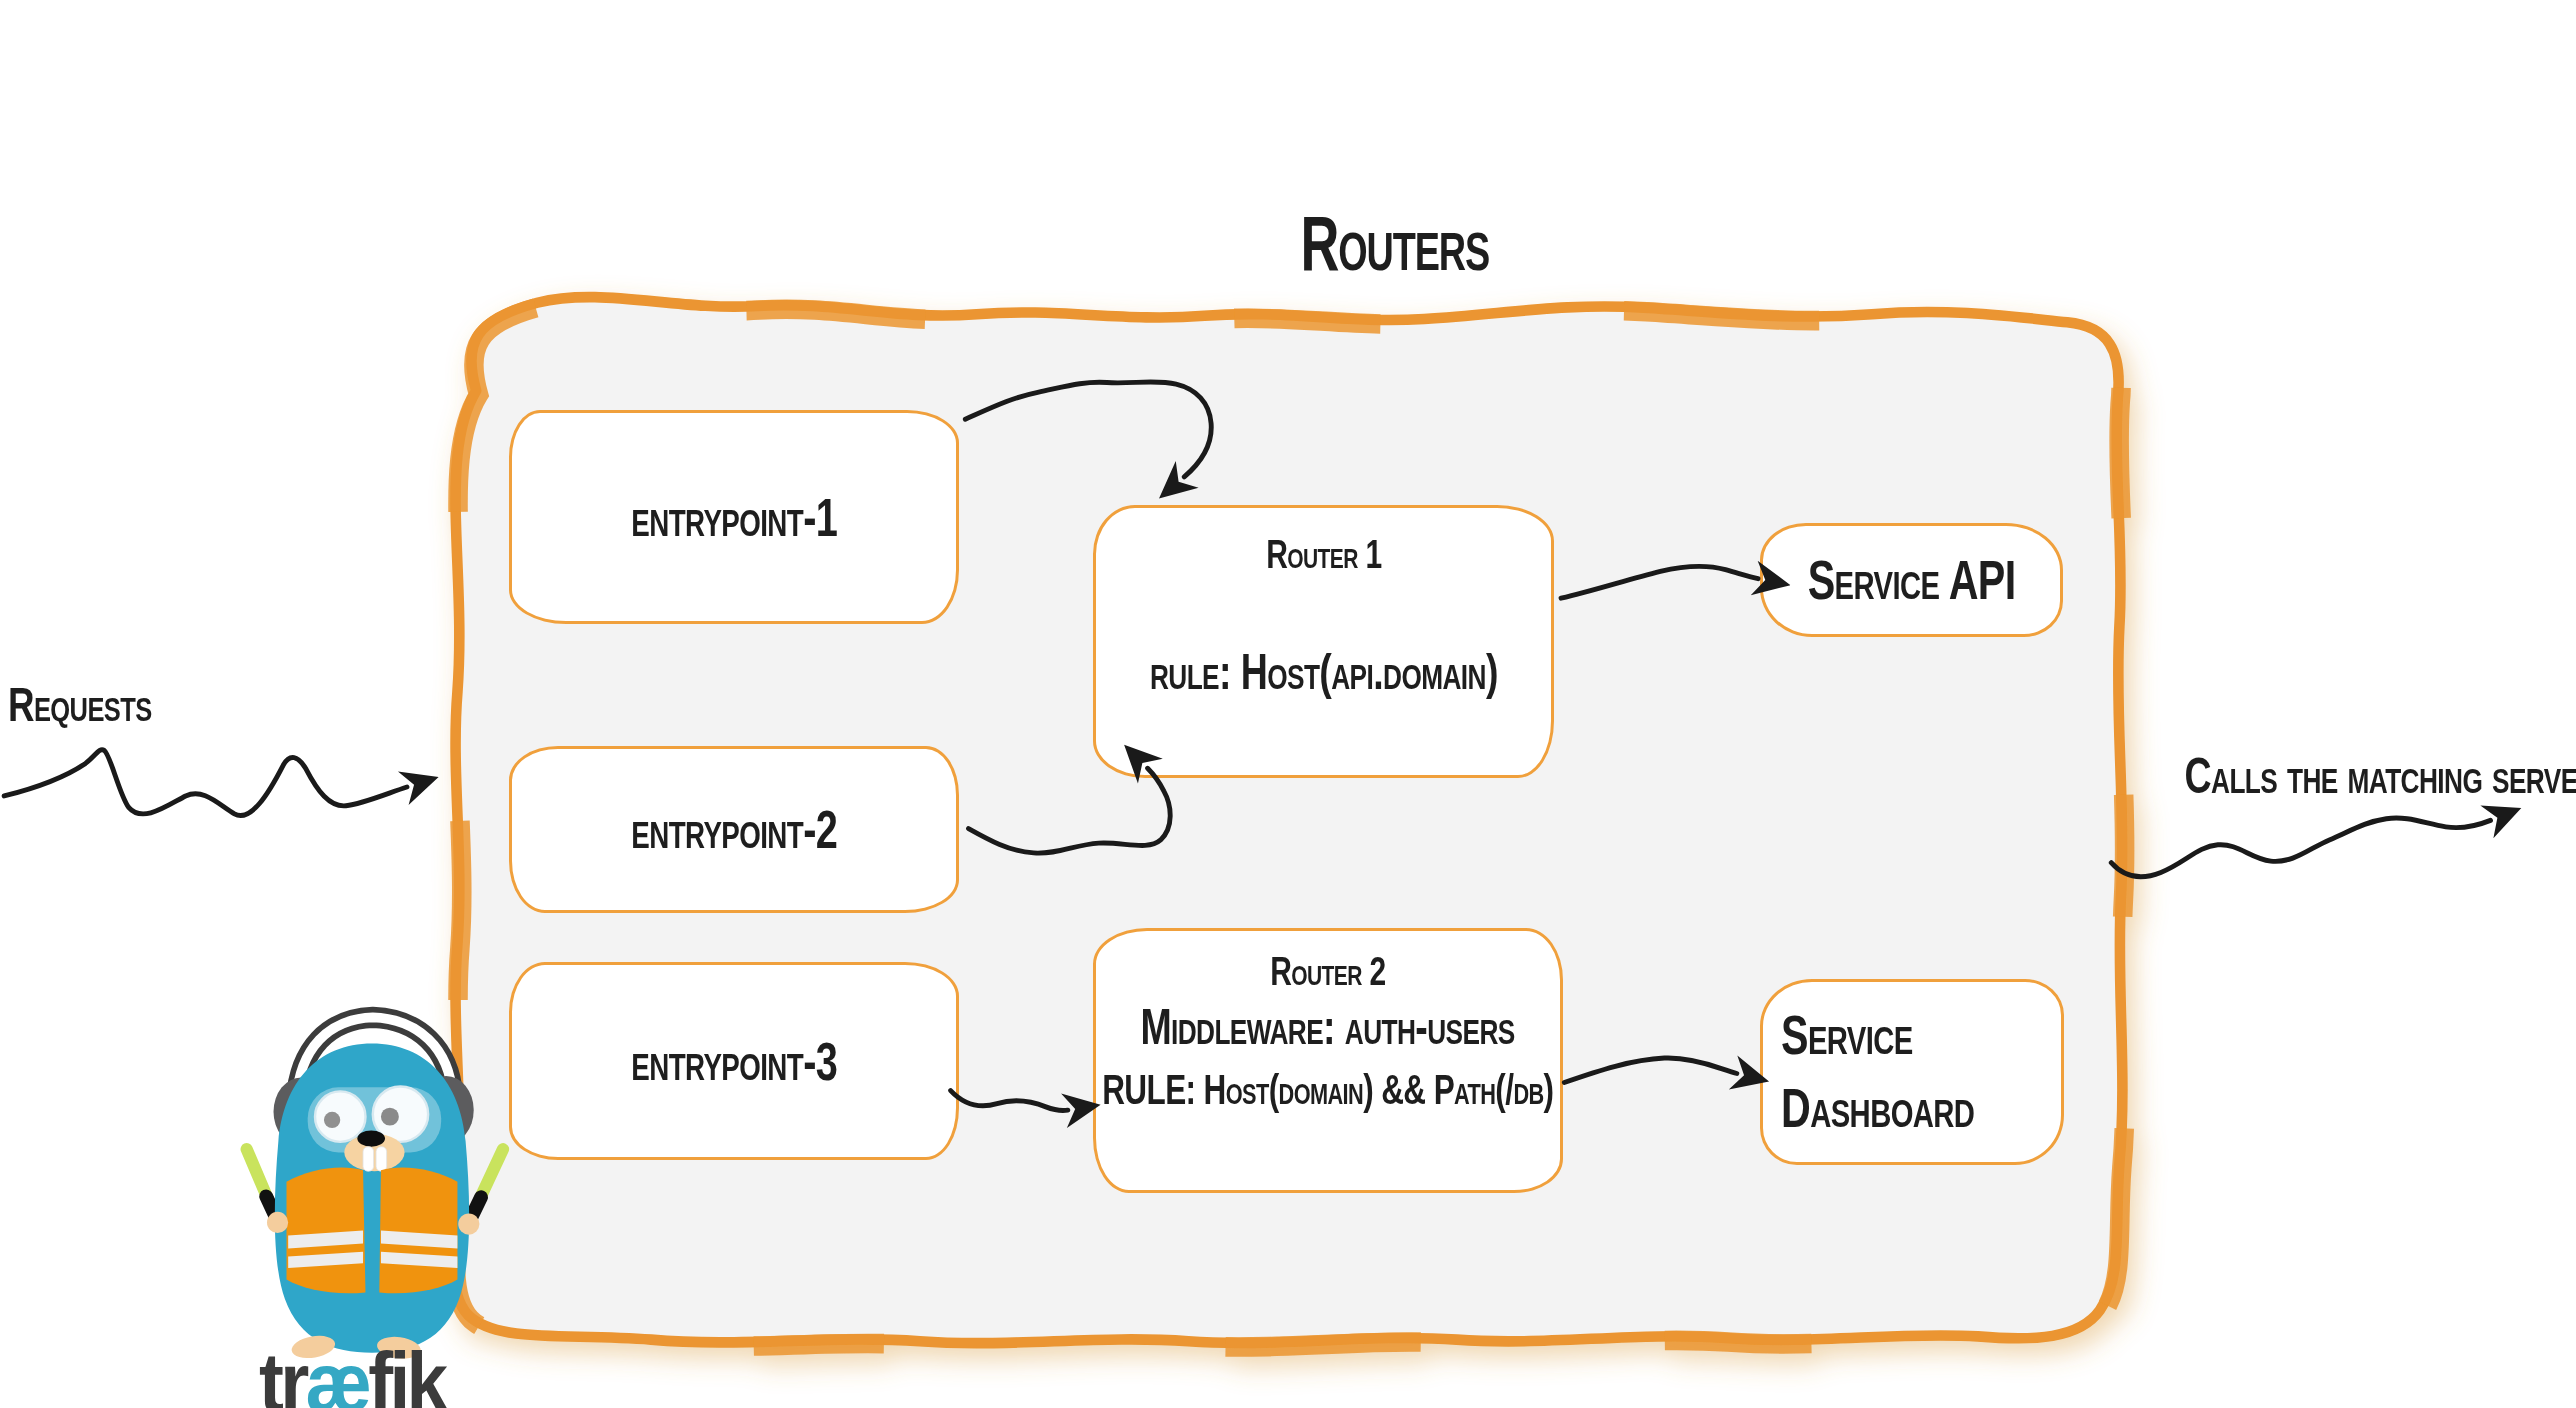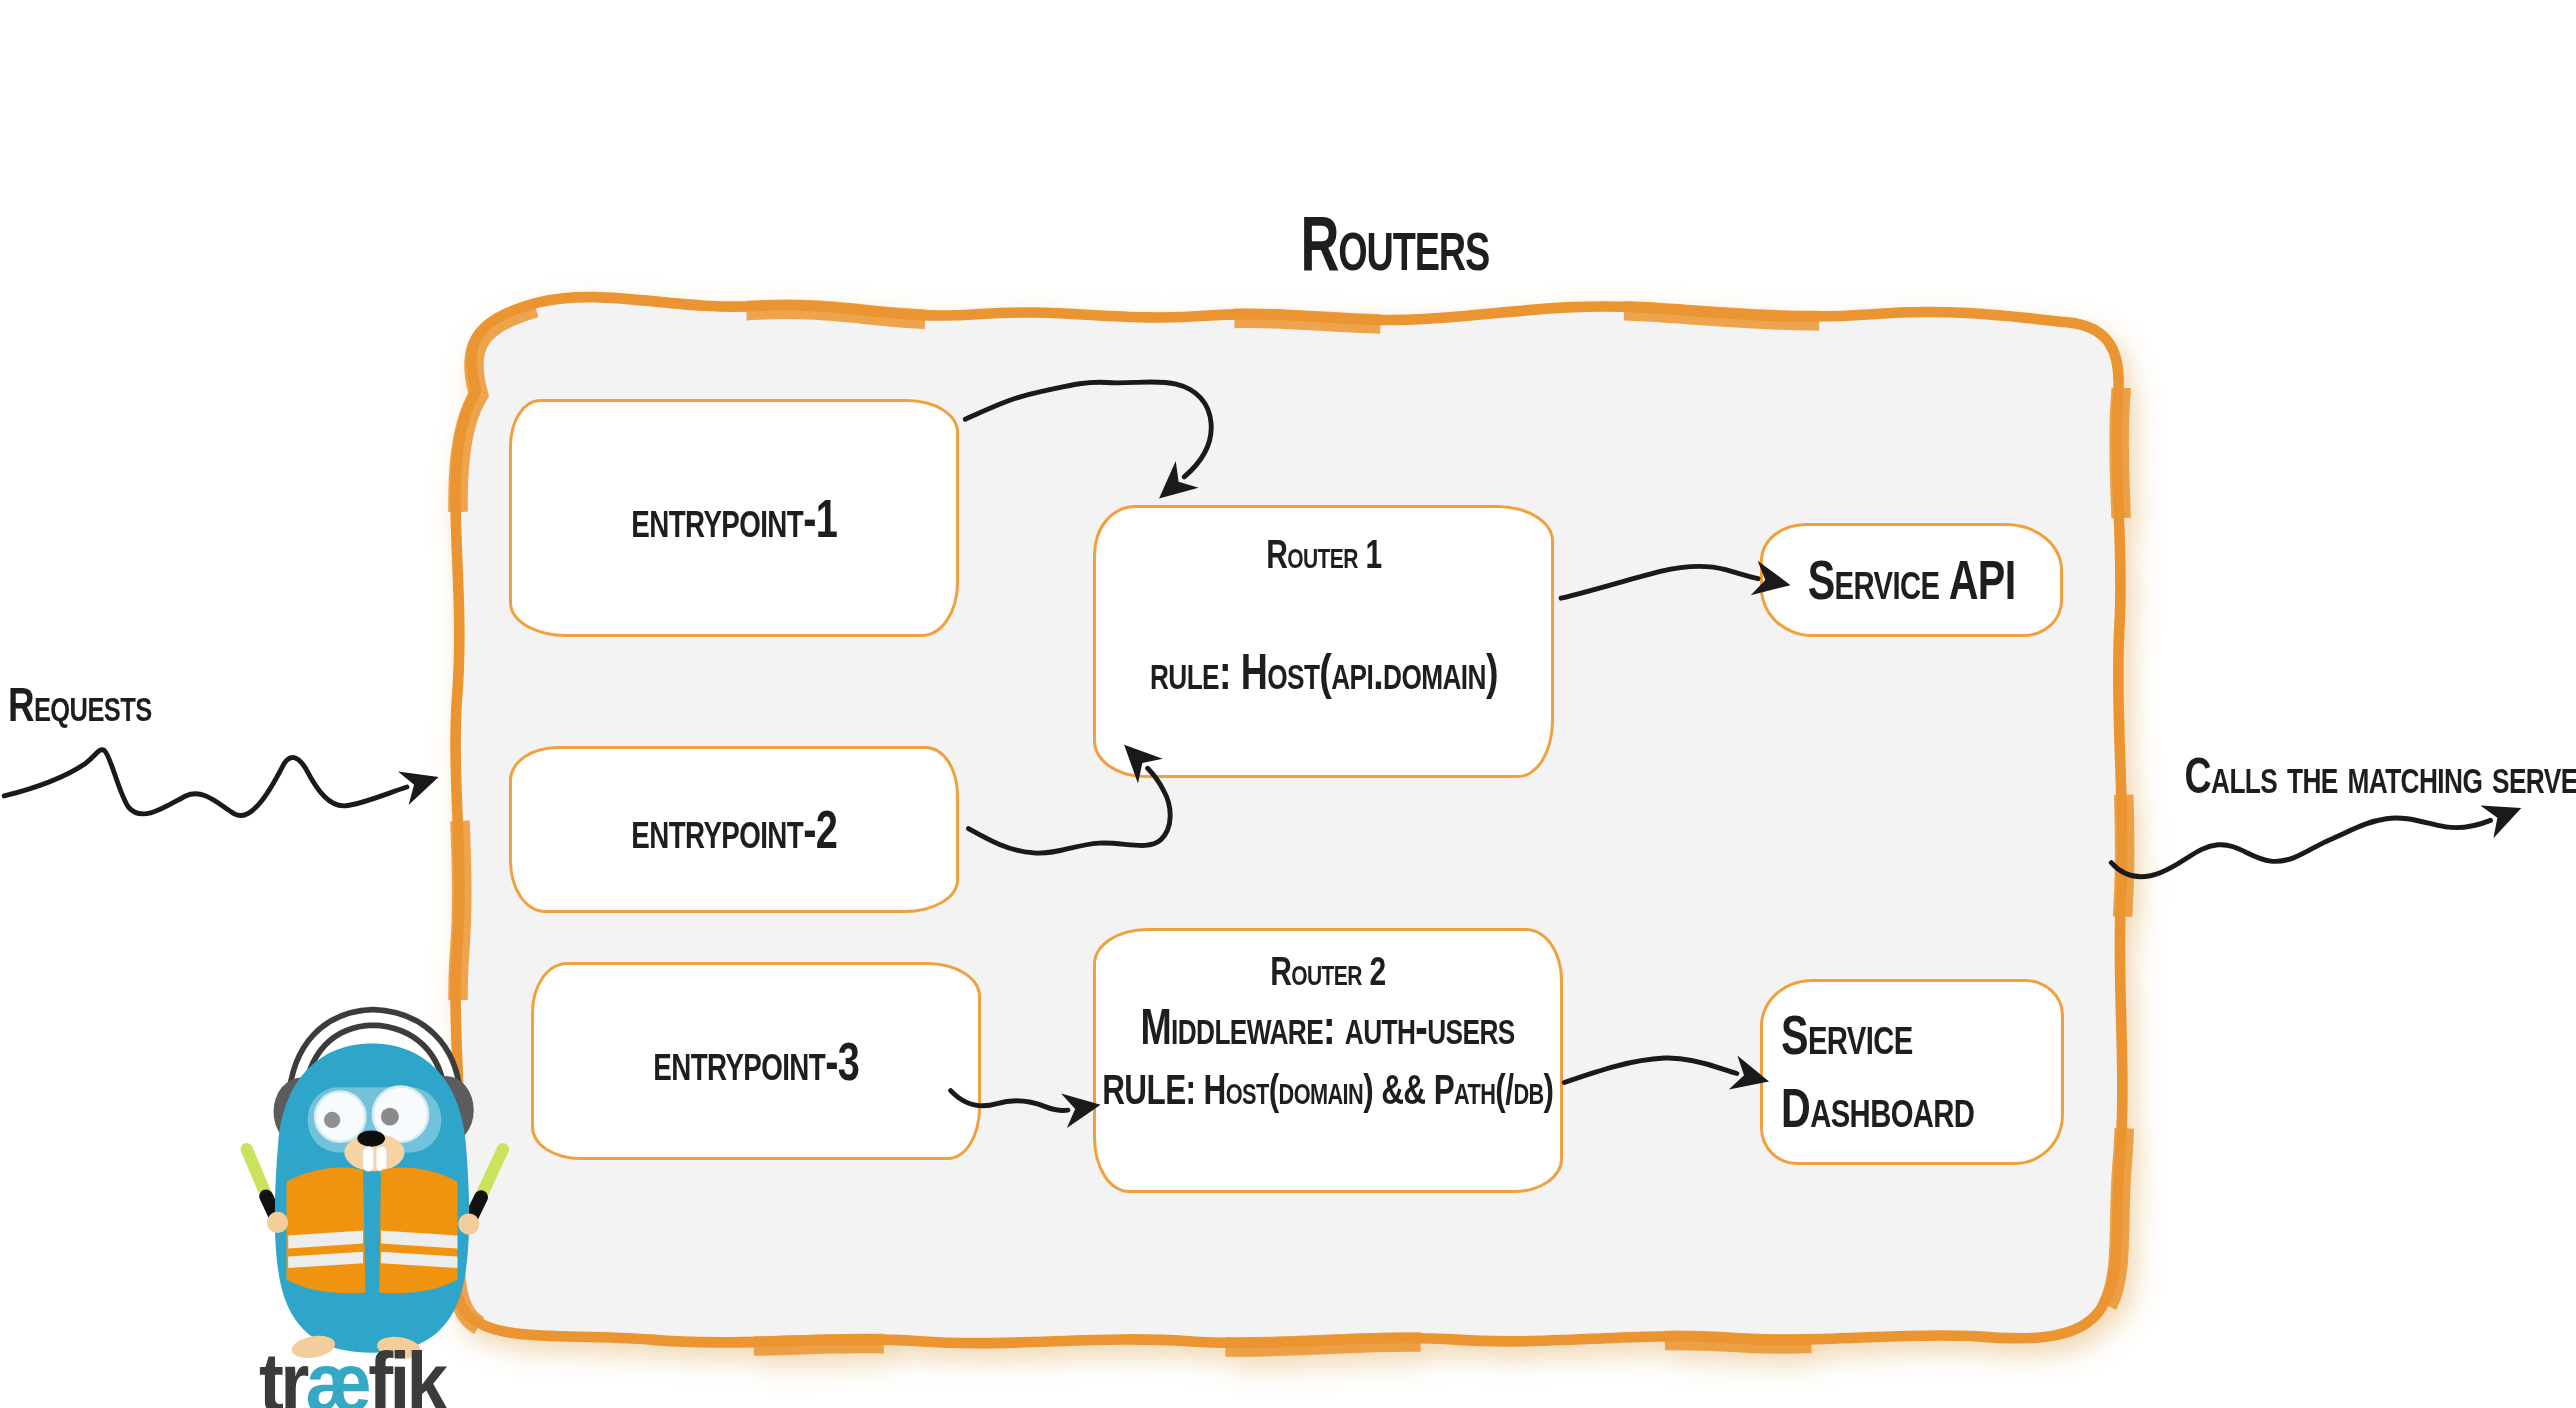--- a/index.html
+++ b/index.html
@@ -22,26 +22,26 @@
     display:flex; align-items:center; justify-content:center; z-index:2; box-sizing:border-box;
   }
 
   #page-title { position:absolute; left:1106px; top:199px; width:423px; text-align:right;
     font-size:77px; z-index:5; }
 
   .side-label { position:absolute; z-index:5; }
   #requests-label { left:8.1px; top:676px; font-size:49px; }
   #calls-label { left:2116px; top:747px; width:460px; text-align:center; font-size:50px; }
 
-  #entrypoint-1 { left:509px; top:399px;  width:450px; height:238px;
+  #entrypoint-1 { left:509px; top:410px;  width:450px; height:214px;
     border-radius:31px 52px 37px 57px / 47px 33px 54px 34px; }
   #entrypoint-2 { left:509px; top:698px;  width:450px; height:167px;
     border-radius:49px 33px 54px 36px / 34px 49px 33px 52px;margin-top:48px; }
   #entrypoint-3 { left:509px; top:962px; width:450px; height:198px;
-    border-radius:36px 54px 33px 49px / 50px 34px 52px 33px;margin-left:22px; }
+    border-radius:36px 54px 33px 49px / 50px 34px 52px 33px; }
   .entry-label { font-size:53px; }
 
   #router-1 { left:1093px; top:505px; width:461px; height:273px;
     border-radius:42px 57px 36px 52px / 49px 36px 57px 37px;
     flex-direction:column; justify-content:flex-start; }
   #router-2 { left:1093px; top:928px; width:470px; height:265px;
     border-radius:54px 37px 49px 36px / 36px 52px 34px 55px;
     flex-direction:column; justify-content:flex-start; }
   .router-title { font-size:40px; line-height:1.1; }
   #router-1 .router-title { margin-top:24.4px; }

